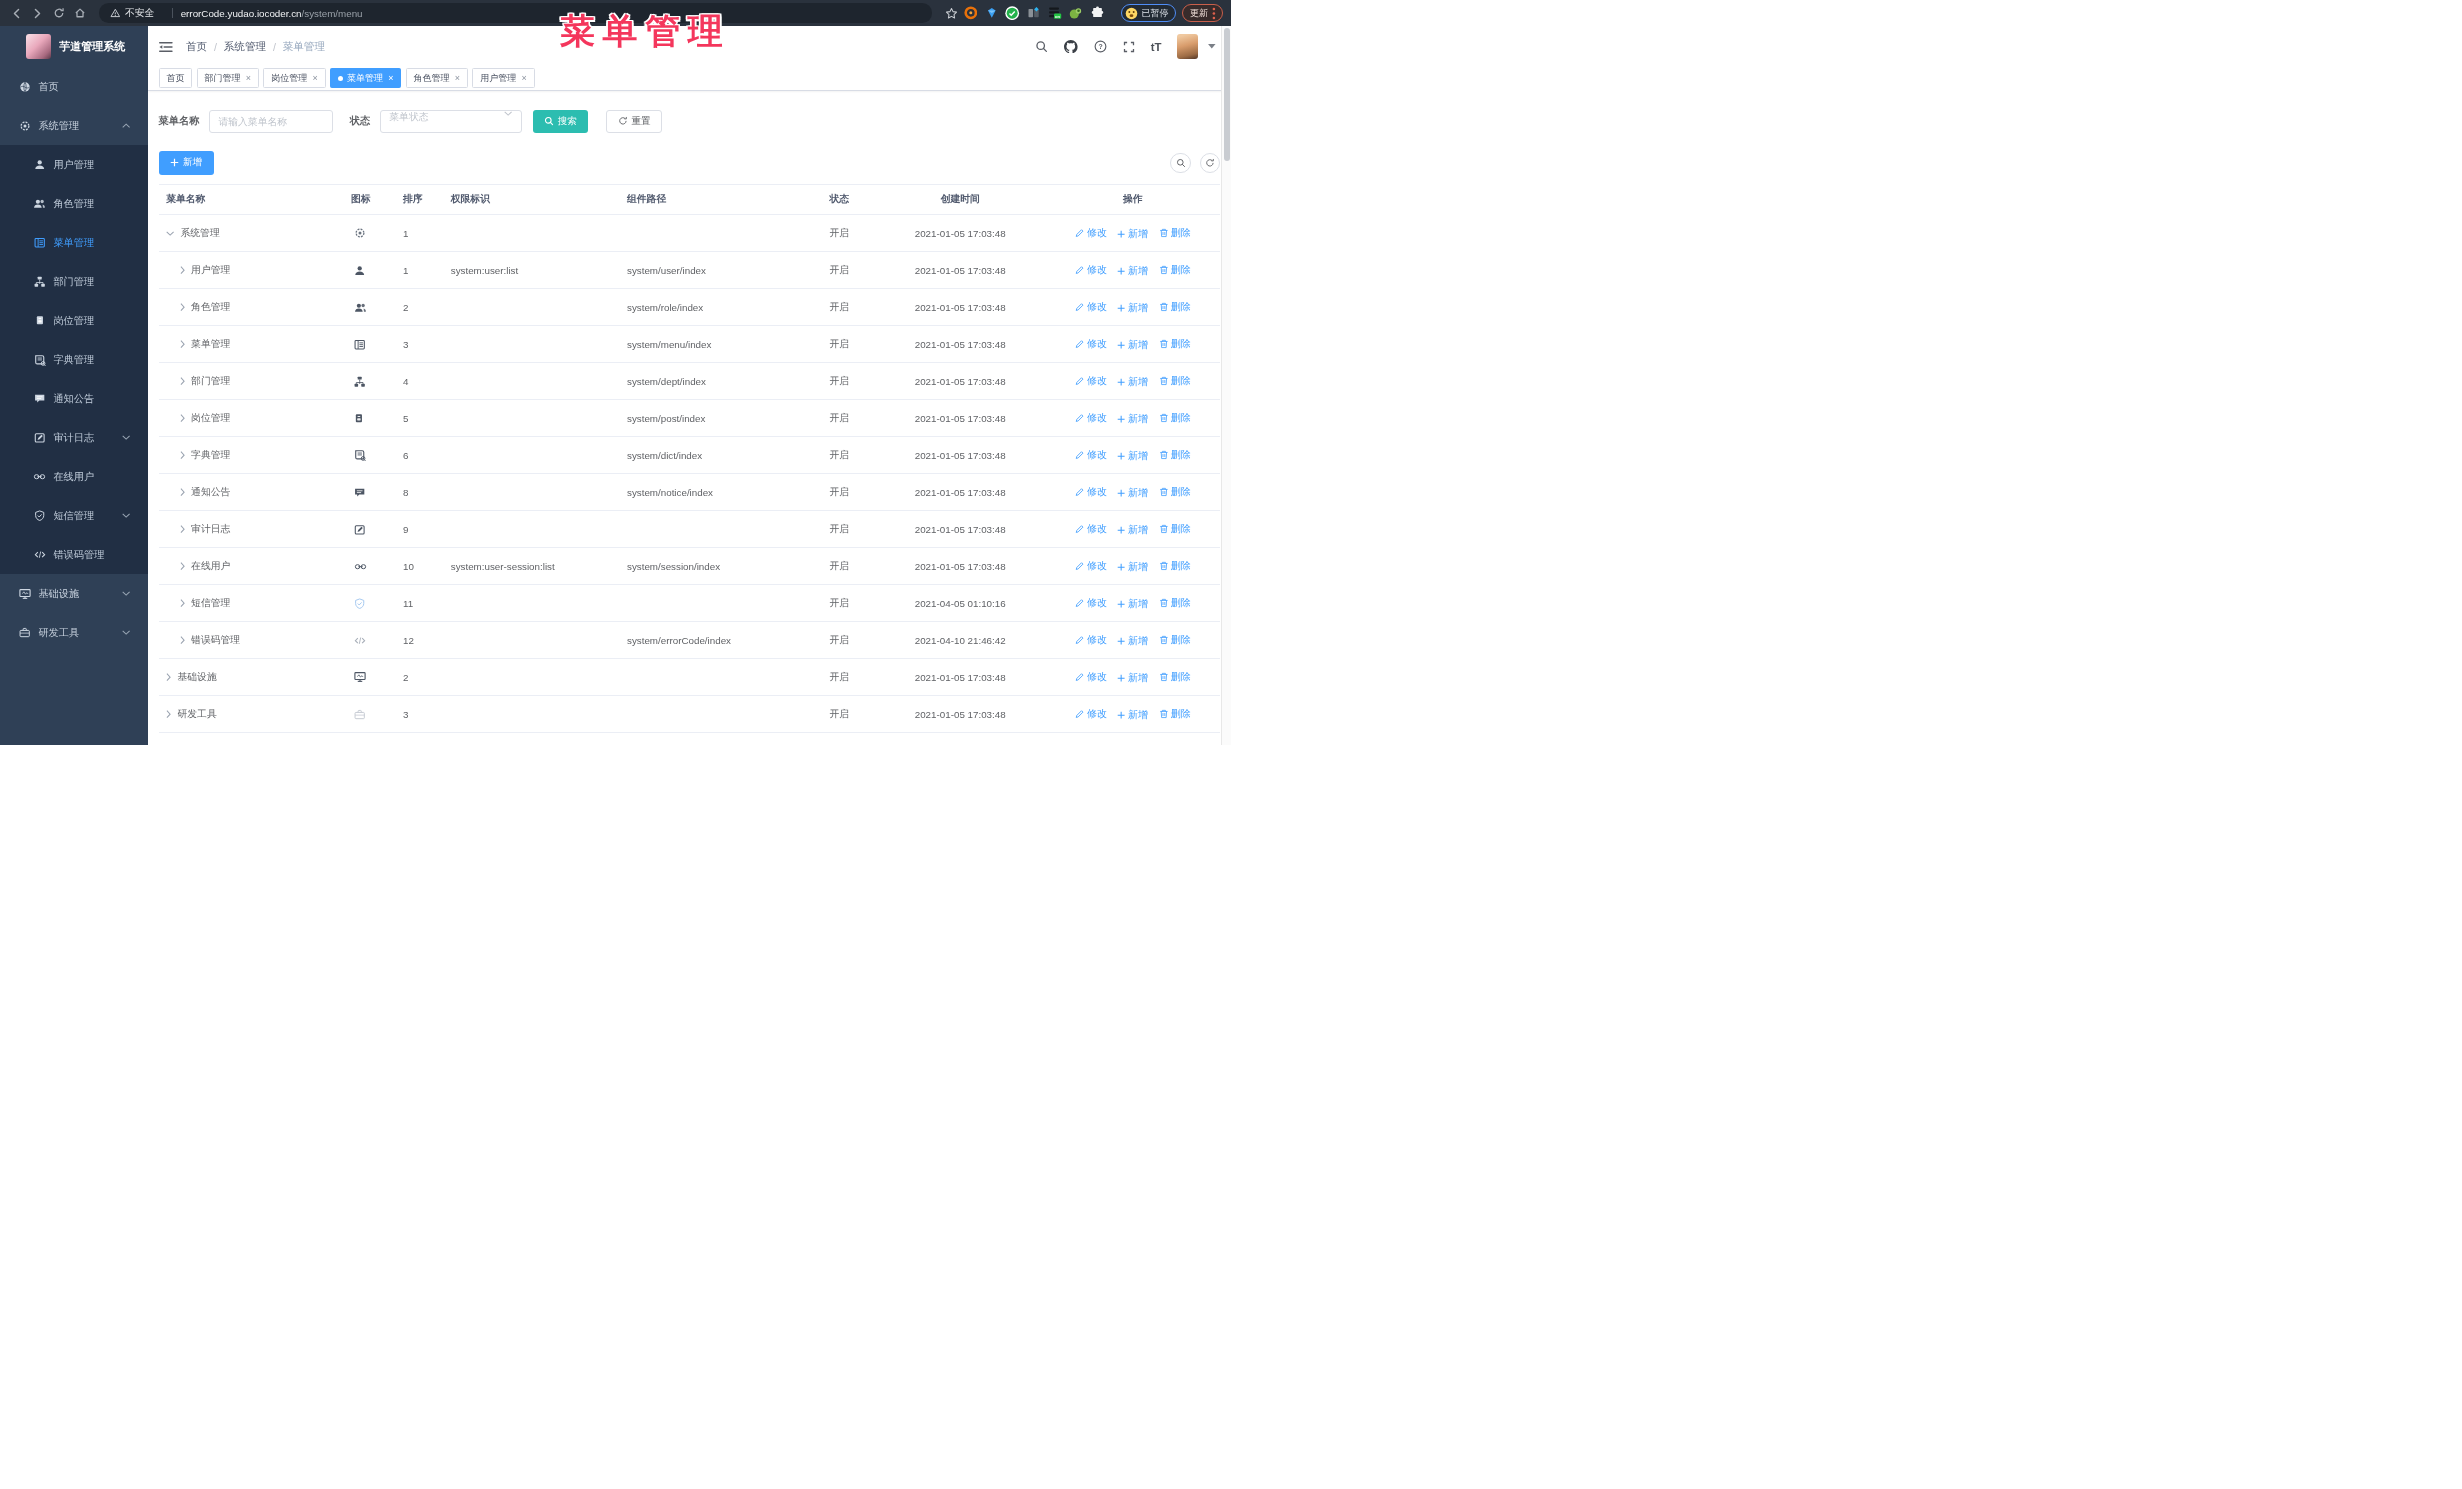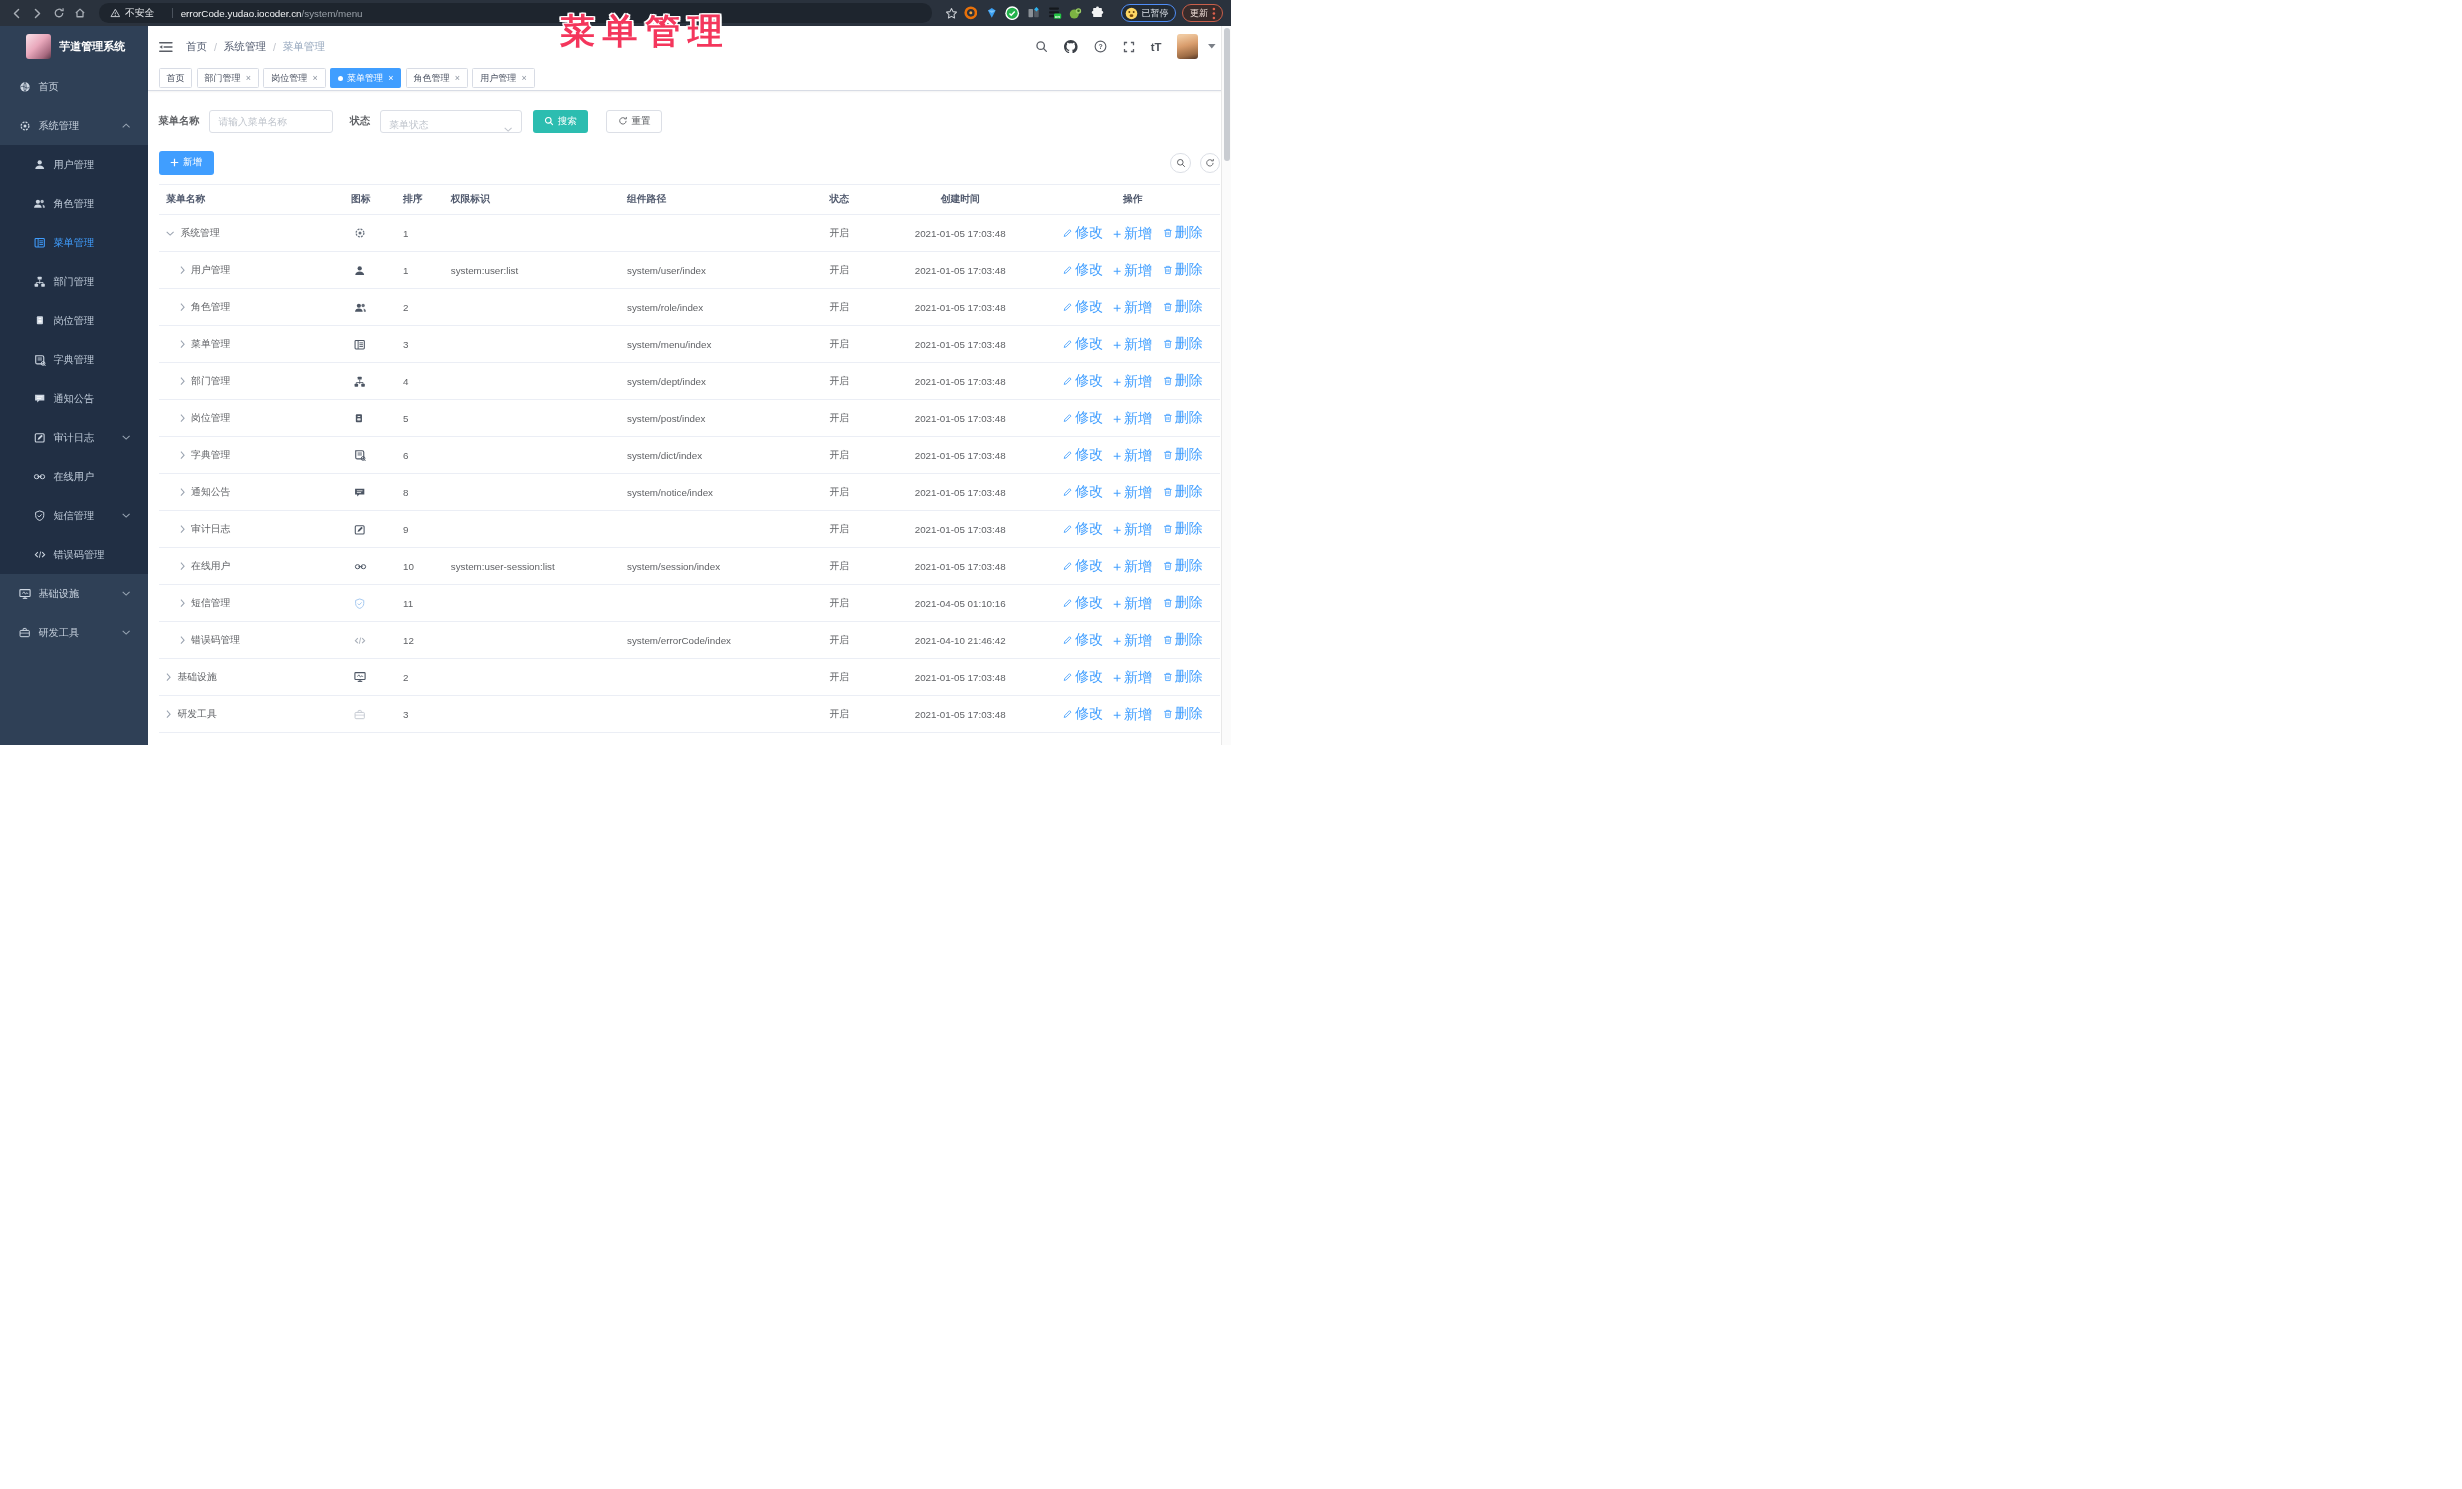--- a/index.html
+++ b/index.html
@@ -58,40 +58,40 @@
   .tab.active{background:#409eff;border-color:#409eff;color:#fff}
   .tab.active .dot{display:block}
   .tab .x{font-size:9px;line-height:1;color:#8d94a0;margin-left:1.5px}
   .tab.active .x{color:#fff}
 
   .content{padding:0 10.6px}
   .filter-row{margin-top:19px;display:flex;align-items:center;font-size:10.2px;color:#606266}
   .f-label{font-weight:700;white-space:nowrap}
   .inp{width:124px;height:23.5px;border:0.8px solid #dcdfe6;border-radius:3px;margin-left:9.8px;padding:0 8.3px;font-size:9.8px;color:#606266;outline:none;font-family:inherit}
   .inp::placeholder{color:#bfc4cc}
-  .sel{width:142px;height:23.5px;border:0.8px solid #dcdfe6;border-radius:3px;margin-left:9.8px;display:flex;align-items:flex-end;justify-content:space-between;padding:0 8.3px;font-size:9.8px;color:#bfc4cc;cursor:pointer}
+  .sel{width:142px;height:23.5px;border:0.8px solid #dcdfe6;border-radius:3px;margin-left:9.8px;display:flex;align-items:flex-start;justify-content:space-between;padding:0 8.3px;font-size:9.8px;color:#bfc4cc;cursor:pointer}
   .sel .chev{color:#c0c4cc}
   .lbl-status{margin-left:16.7px}
   .btn{height:23.5px;border-radius:3px;border:0.8px solid transparent;display:inline-flex;align-items:center;gap:3.8px;padding:0 10.6px;font-size:9.5px;cursor:pointer;font-family:inherit;white-space:nowrap}
   .btn-search{background:#2cbdb0;color:#fff;margin-left:10.6px}
   .btn-reset{background:#fff;border-color:#dcdfe6;color:#606266;margin-left:18px}
   .btn-add{background:#409eff;color:#fff}
   .toolbar{margin-top:18px;display:flex;align-items:center}
   .tool-right{margin-left:auto;display:flex;gap:9px}
   .circle-btn{width:20.5px;height:20.5px;border:0.8px solid #dcdfe6;border-radius:50%;display:flex;align-items:center;justify-content:center;color:#606266;background:#fff;cursor:pointer}
 
   table.grid{width:100%;margin-top:9.8px;border-collapse:collapse;table-layout:fixed}
   .grid th{height:30px;font-size:9.8px;font-weight:700;color:#515a6e;text-align:left;padding:0 7.6px;border-top:0.8px solid #ebeef5;border-bottom:0.8px solid #ebeef5;white-space:nowrap}
   .grid td{height:37px;font-size:9.8px;color:#606266;padding:0 7.6px;border-bottom:0.8px solid #ebeef5;white-space:nowrap;overflow:hidden}
   .grid .c{text-align:center}
   .name-cell{display:flex;align-items:center;gap:6px}
   .name-cell.lvl1{padding-left:13.6px}
   .tree-caret{color:#9aa3b0;flex-shrink:0;cursor:pointer;display:flex}
   .row-ic{display:flex;padding-left:3px;color:#5a6572}
-  .op{color:#409eff;display:inline-flex;align-items:center;gap:2.3px;margin:0 5.3px;font-size:14px;cursor:pointer;white-space:nowrap}
+  .op{color:#409eff;display:inline-flex;align-items:center;gap:2.3px;margin:0 5.3px;font-size:10px;cursor:pointer;white-space:nowrap}
 
   .scroll-strip{position:absolute;right:0;top:26px;width:9.8px;height:719px;background:#fbfbfb;border-left:0.8px solid #e8e8e8;z-index:8}
   .scroll-thumb{position:absolute;top:2.3px;left:1.5px;width:6px;height:133px;border-radius:3px;background:#c9ccd1}
 </style>
 </head>
 <body>
 
 <div class="browser-bar">
   <span class="bnav">
       <svg width="13" height="13" viewBox="0 0 16 16">

